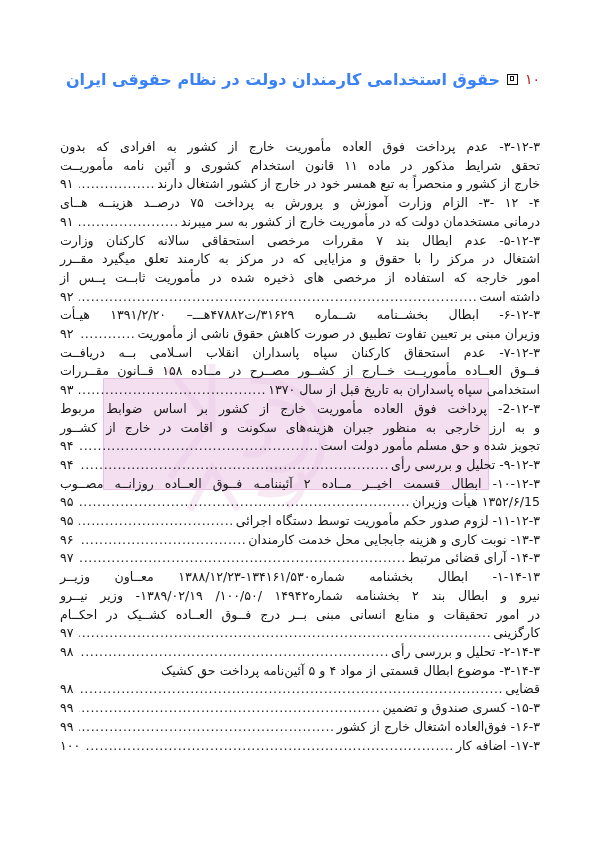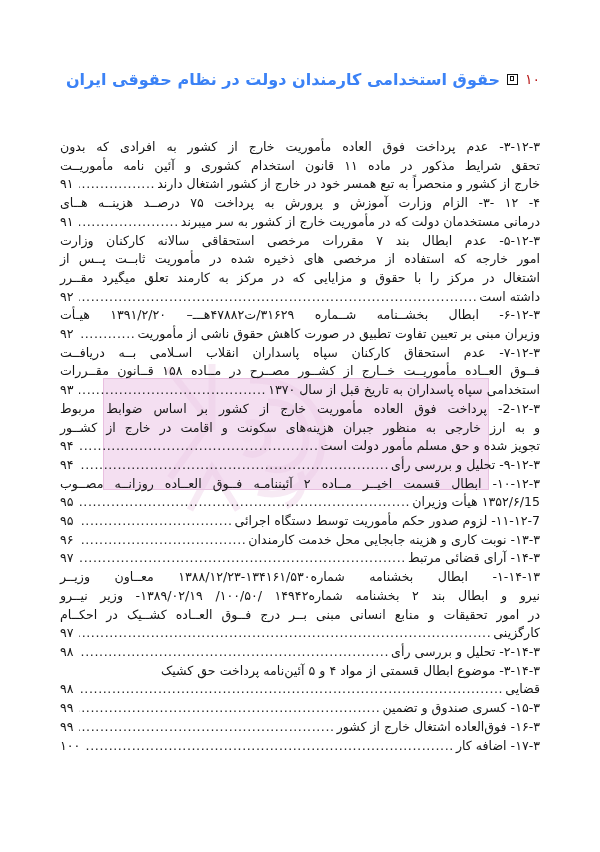--- a/index.html
+++ b/index.html
@@ -195,22 +195,22 @@
       <span class="wrapline">۴- ۱۲ -۳- الزام وزارت آموزش و پرورش به پرداخت ۷۵ درصــد هزینــه هــای</span>
       <div class="leaderline">
         <span class="txt">درمانی مستخدمان دولت که در مأموریت خارج از کشور به سر میبرند</span>
         <span class="dots">........................................................................................................</span>
         <span class="pg">۹۱</span>
       </div>
     </div>
 
     <div class="entry">
       <span class="wrapline">۵-۱۲-۳- عدم ابطال بند ۷ مقررات مرخصی استحقاقی سالانه کارکنان وزارت</span>
+      <span class="wrapline">اشتغال در مرکز را با حقوق و مزایایی که در مرکز به کارمند تعلق میگیرد مقــرر</span>
       <span class="wrapline">امور خارجه که استفاده از مرخصی های ذخیره شده در مأموریت ثابــت پــس از</span>
-      <span class="wrapline">اشتغال در مرکز را با حقوق و مزایایی که در مرکز به کارمند تعلق میگیرد مقــرر</span>
       <div class="leaderline">
         <span class="txt">داشته است</span>
         <span class="dots">........................................................................................................</span>
         <span class="pg">۹۲</span>
       </div>
     </div>
 
     <div class="entry">
       <span class="wrapline">۶-۱۲-۳- ابطال بخشــنامه شــماره ۳۱۶۲۹/ت۴۷۸۸۲هـــ– ۱۳۹۱/۲/۲۰ هیـأت</span>
       <div class="leaderline">
@@ -252,21 +252,21 @@
       <span class="wrapline">۱۰-۱۲-۳- ابطال قسمت اخیــر مــاده ۲ آئیننامـه فــوق العــاده روزانــه مصــوب</span>
       <div class="leaderline">
         <span class="txt">۱۳۵۲/۶/15 هیأت وزیران</span>
         <span class="dots">........................................................................................................</span>
         <span class="pg">۹۵</span>
       </div>
     </div>
 
     <div class="entry">
       <div class="leaderline">
-        <span class="txt">۱۱-۱۲-7- لزوم صدور حکم مأموریت توسط دستگاه اجرائی</span>
+        <span class="txt">۱۱-۱۲-۳- لزوم صدور حکم مأموریت توسط دستگاه اجرائی</span>
         <span class="dots">........................................................................................................</span>
         <span class="pg">۹۵</span>
       </div>
     </div>
 
     <div class="entry">
       <div class="leaderline">
         <span class="txt">۱۳-۳- نوبت کاری و هزینه جابجایی محل خدمت کارمندان</span>
         <span class="dots">........................................................................................................</span>
         <span class="pg">۹۶</span>

